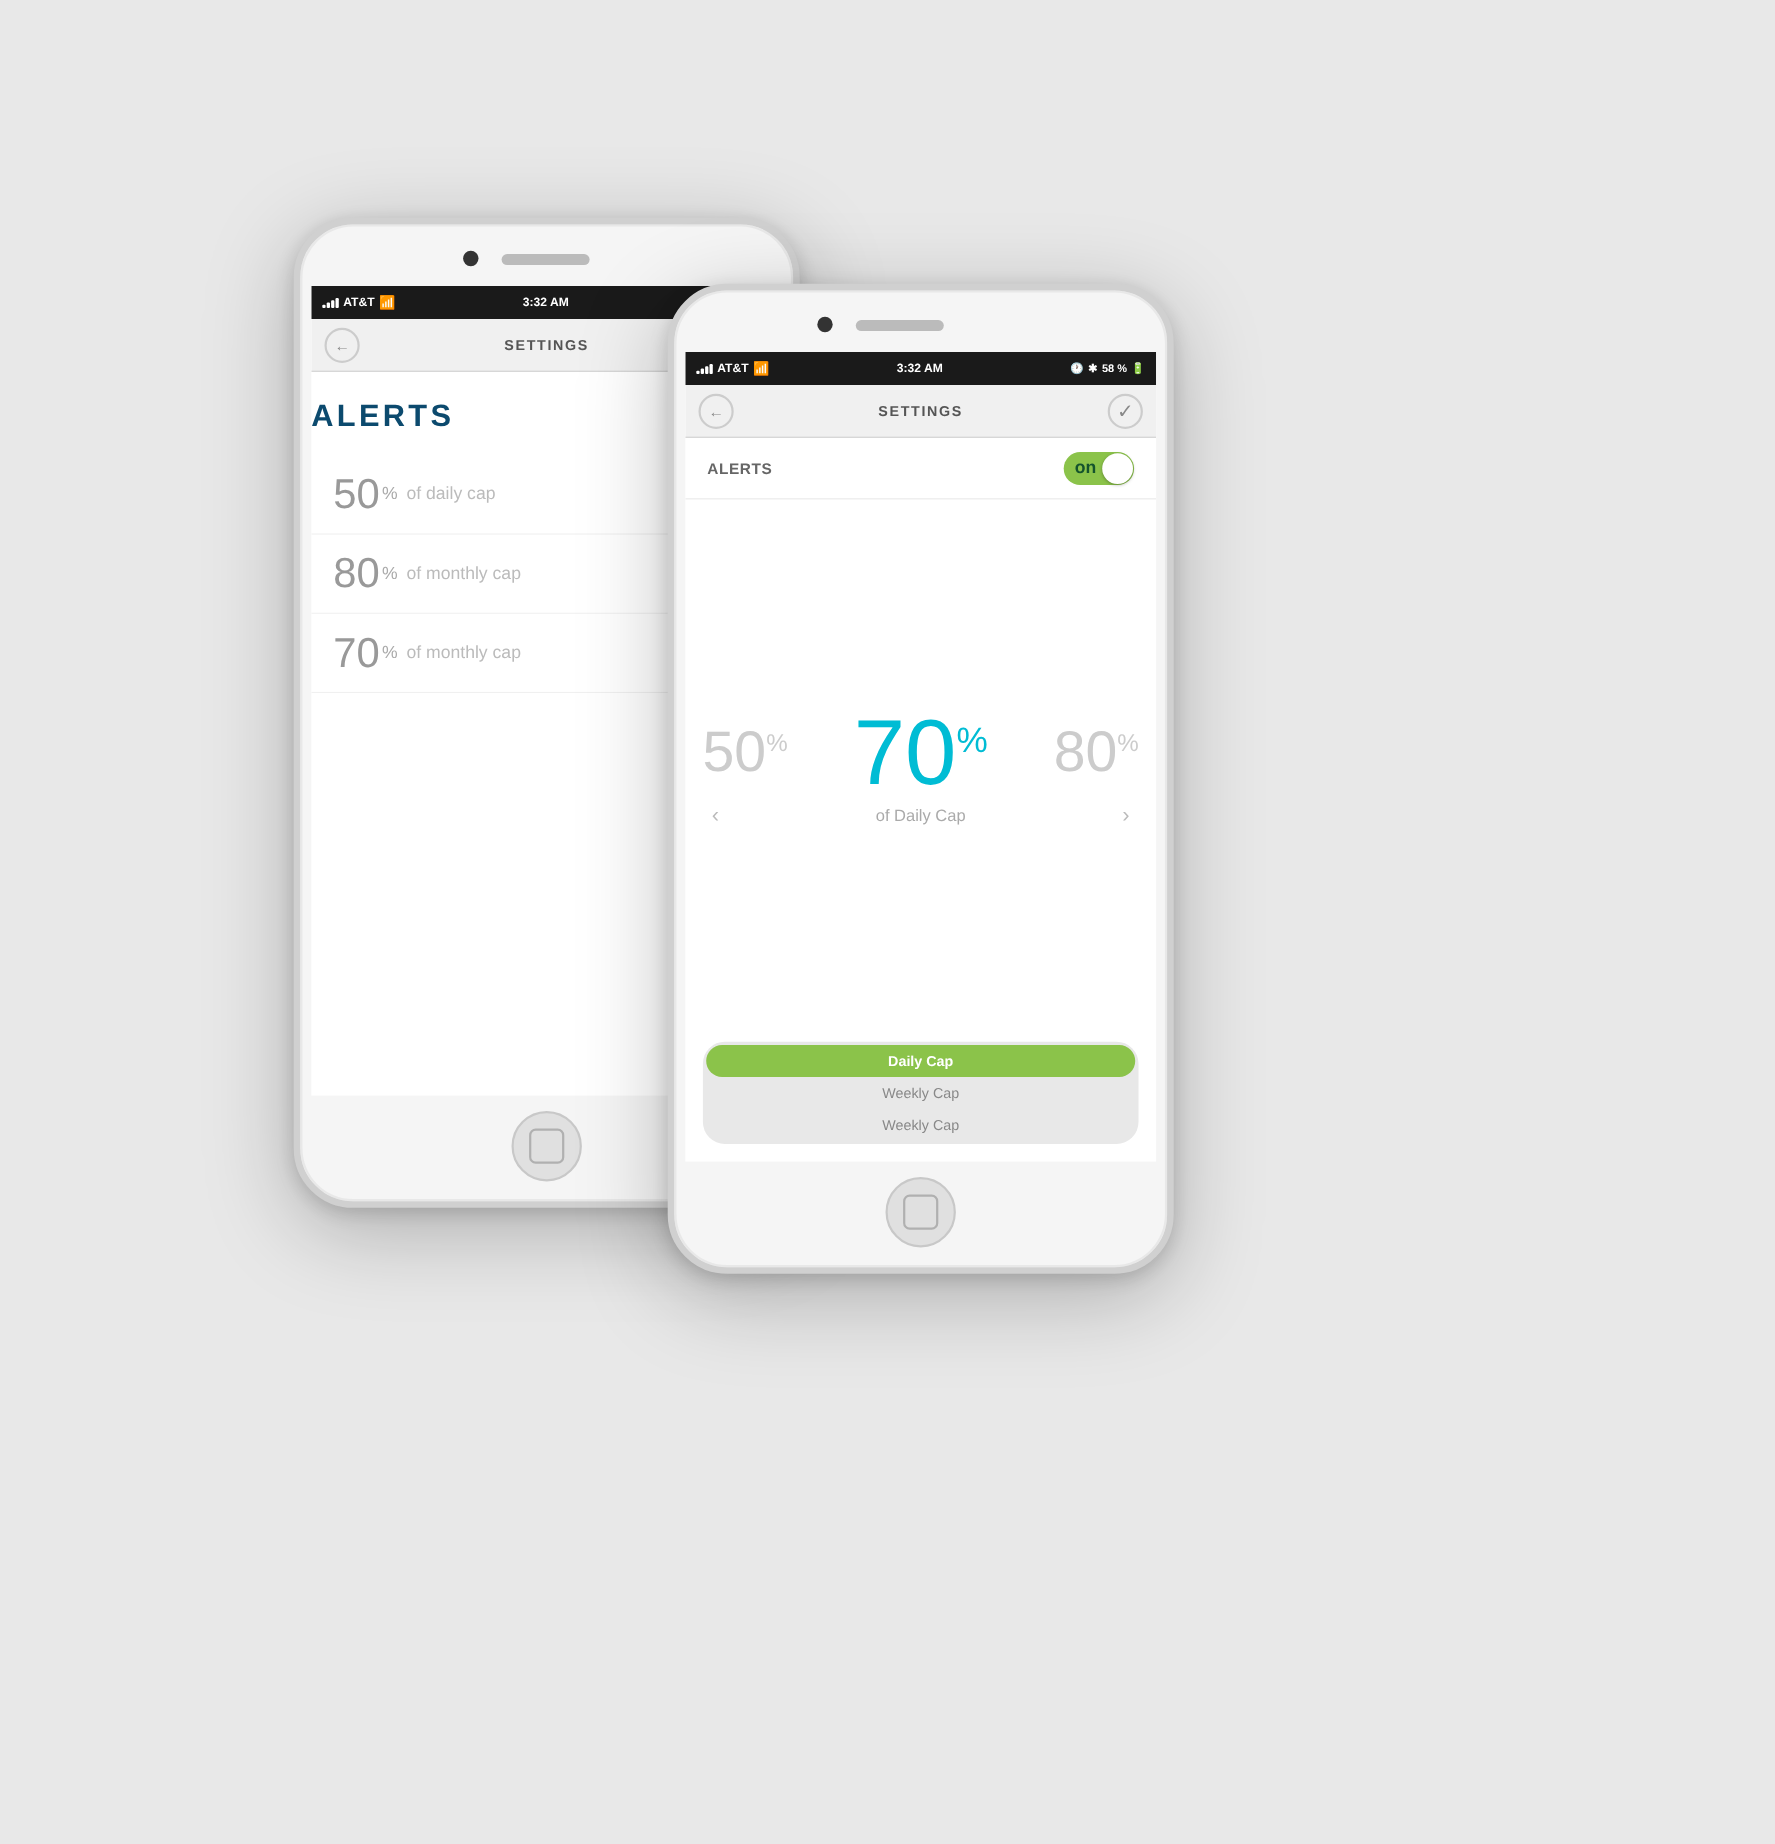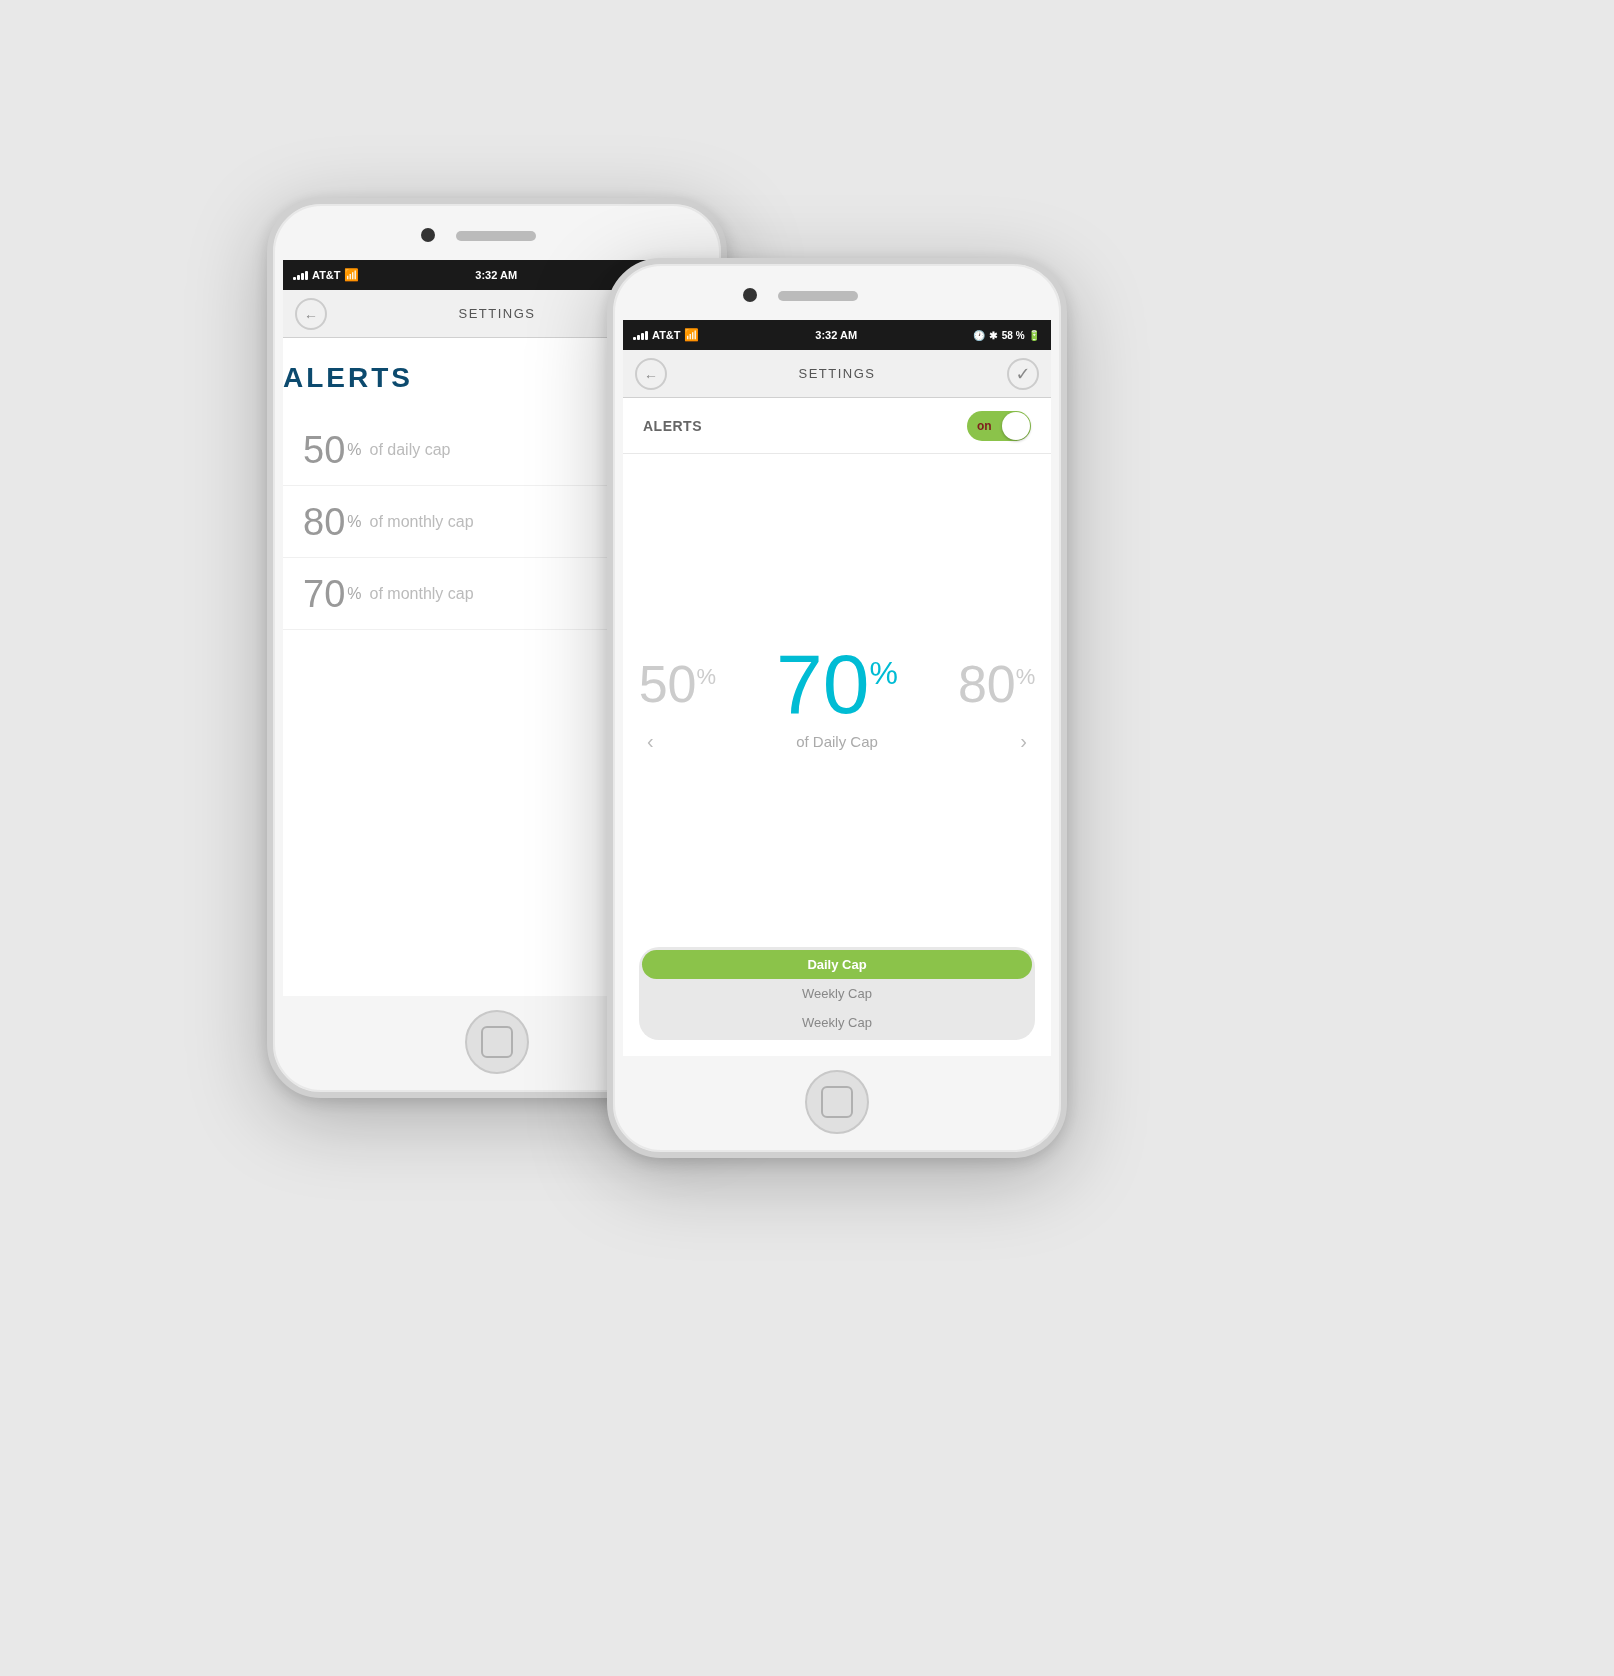--- a/index.html
+++ b/index.html
@@ -148,21 +148,21 @@
       height: 48px;
       display: flex;
       align-items: center;
       justify-content: center;
       position: relative;
       flex-shrink: 0;
     }
 
     .nav-title {
       font-size: 13px;
-      font-weight: 400;
+      font-weight: 700;
       color: #555;
       letter-spacing: 1.5px;
       text-transform: uppercase;
     }
 
     .nav-btn {
       position: absolute;
       width: 32px;
       height: 32px;
       border-radius: 50%;
@@ -272,23 +272,23 @@
       width: 64px;
       height: 30px;
       background: #8bc34a;
       border-radius: 15px;
       position: relative;
       display: flex;
       align-items: center;
     }
 
     .toggle-text {
-      font-size: 12px;
+      font-size: 16px;
       font-weight: 700;
-      color: #7f1d1d;
+      color: #14532d;
       margin-left: 10px;
     }
 
     .toggle-knob {
       width: 28px;
       height: 28px;
       background: white;
       border-radius: 50%;
       position: absolute;
       right: 1px;

